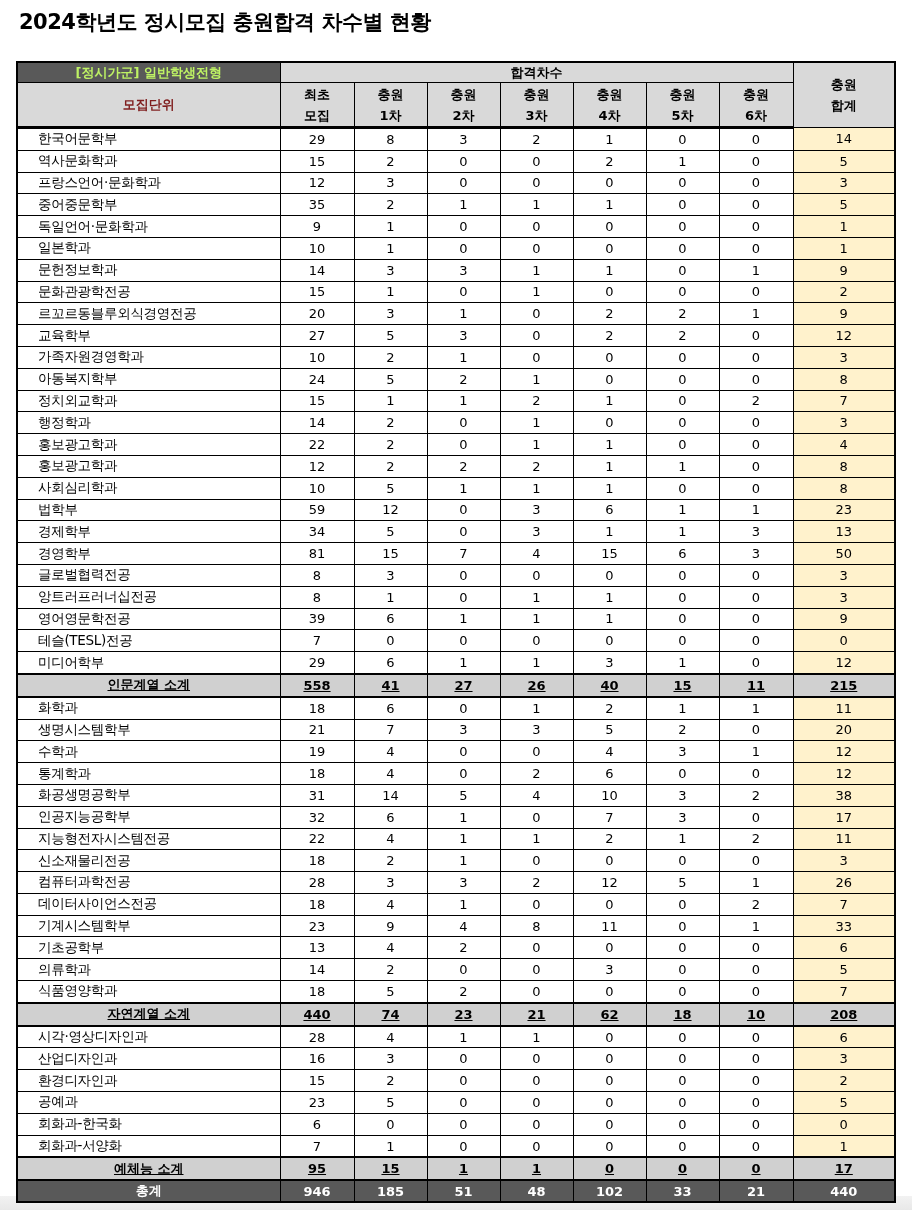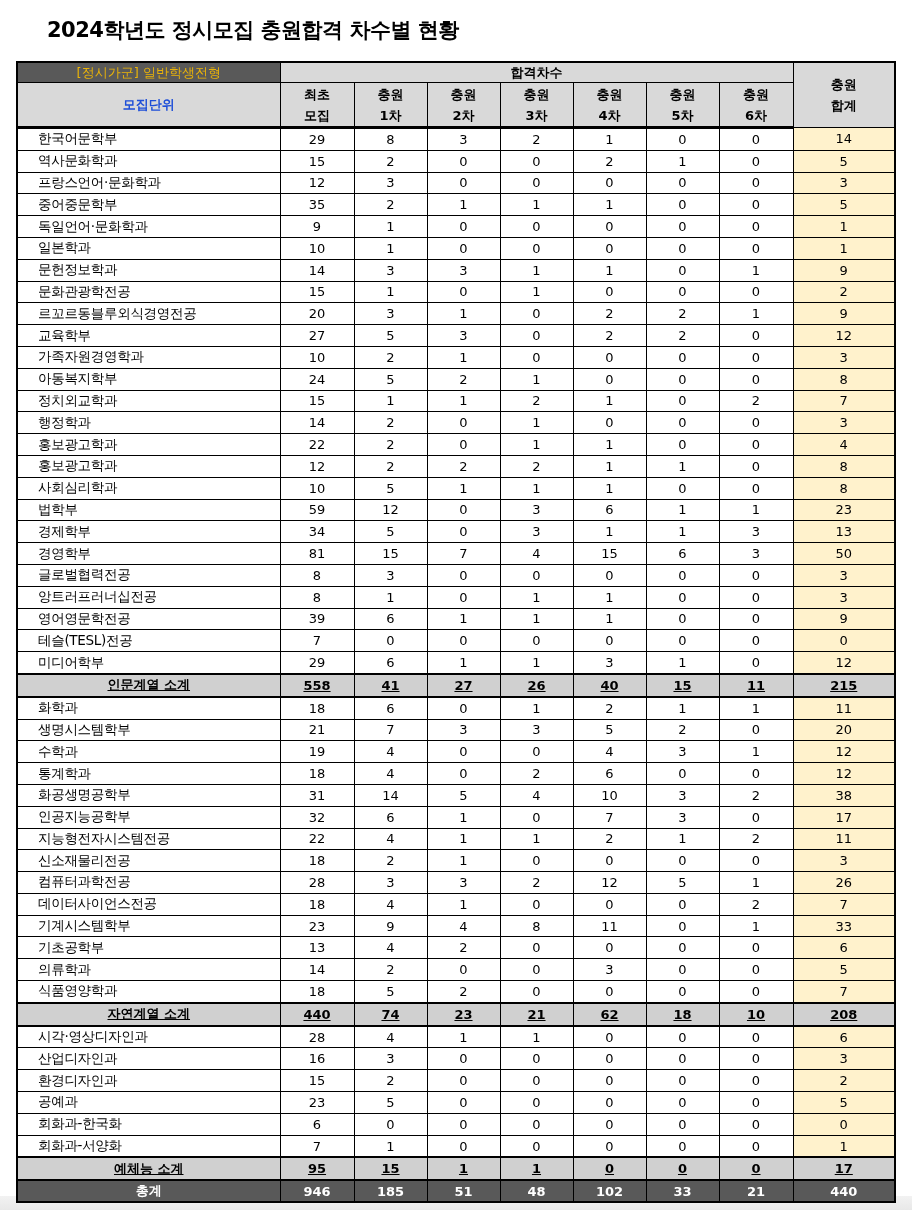--- a/index.html
+++ b/index.html
@@ -7,46 +7,45 @@
     width:912px; height:1210px; position:relative; overflow:hidden;
     background:#ffffff;
     font-family:"DejaVu Sans","Liberation Sans",sans-serif;
     color:#000;
   }
   .bottom-fade {
     position:absolute; left:0; right:0; top:1196px; height:14px;
     background:linear-gradient(#f2f2f2,#e8e8e8);
   }
   .page-title {
-    position:absolute; left:19px; top:16px;
+    position:absolute; left:19px; top:8px;
     font-size:21px; font-weight:bold; letter-spacing:-0.5px;
     white-space:nowrap;
-    margin-left:28px;
   }
   table.grid {
     position:absolute; left:16px; top:61px;
     border-collapse:collapse;
     table-layout:fixed;
     border:2px solid #000;
   }
   .grid td {
     border:1px solid #000;
     padding:0;
     font-size:13px;
     text-align:center;
     vertical-align:middle;
     white-space:nowrap;
     overflow:hidden;
   }
   .grid tr.data td { height:20.8px; }
   .grid td.name { text-align:left; padding-left:20px; font-size:13.5px; letter-spacing:-0.3px; }
   .grid td.tot { background:#fff2cc; }
-  .hdr-dark { background:#595959; color:#eab308; font-weight:normal; font-size:13px; height:19px; }
+  .hdr-dark { background:#595959; color:#bef264; font-weight:bold; font-size:13px; height:19px; }
   .hdr-grey { background:#d9d9d9; font-weight:bold; font-size:13px; }
-  .hdr-red  { color:#1d4ed8; }
+  .hdr-red  { color:#7f1d1d; }
   .hdr-line { display:block; line-height:21px; }
   tr.head2 td { height:43px; border-bottom:3px solid #000; }
   tr.sub td {
     background:#d0d0d0; font-weight:bold; height:20.8px;
     border-top:2px solid #000; border-bottom:2px solid #000;text-decoration:underline;
   }
   tr.grand td {
     background:#595959; color:#fff; font-weight:bold; height:20px;margin-top:16px;
   }
 </style>

